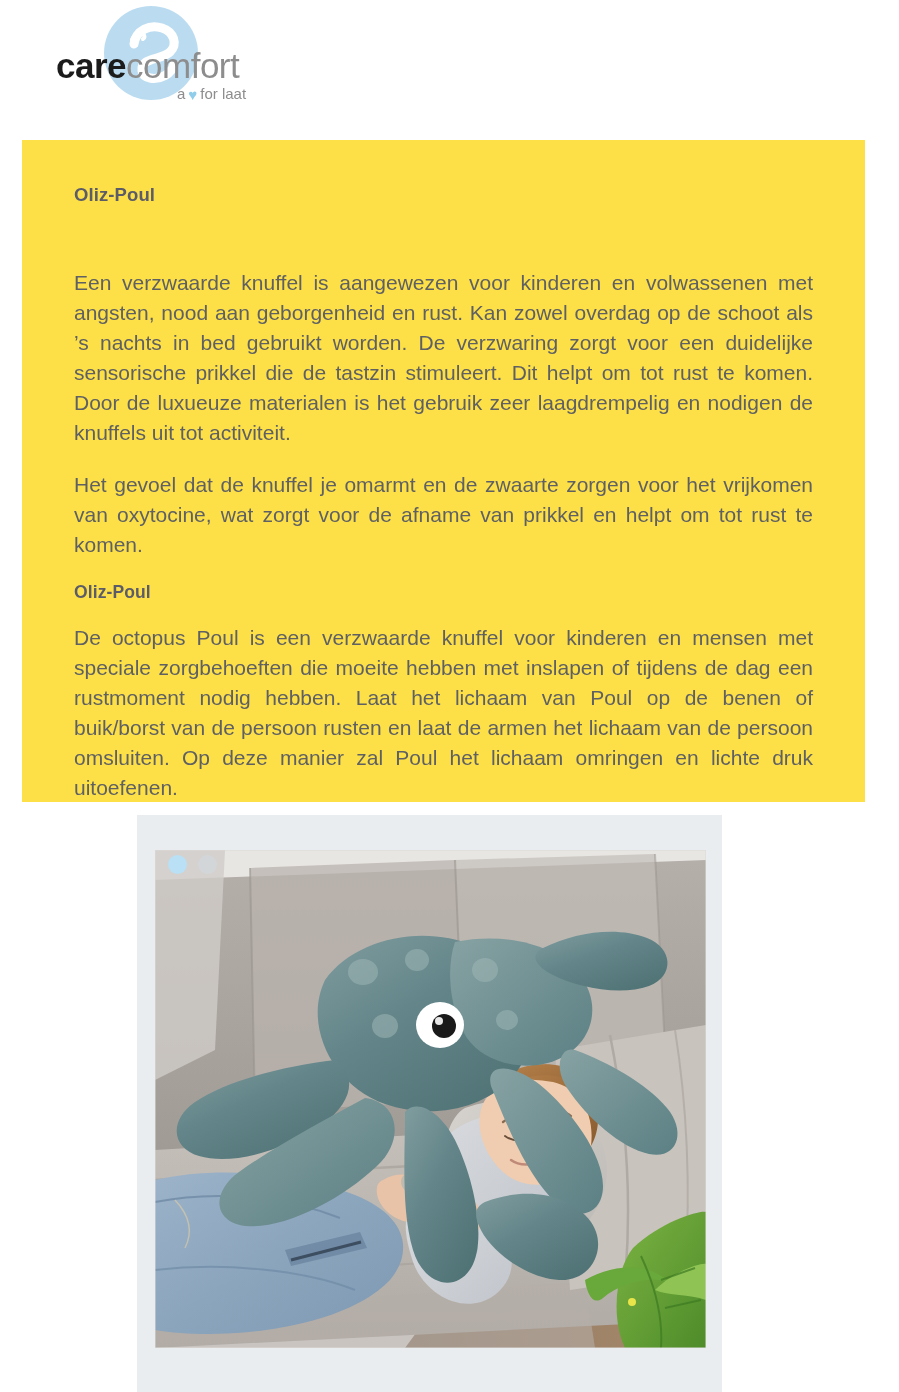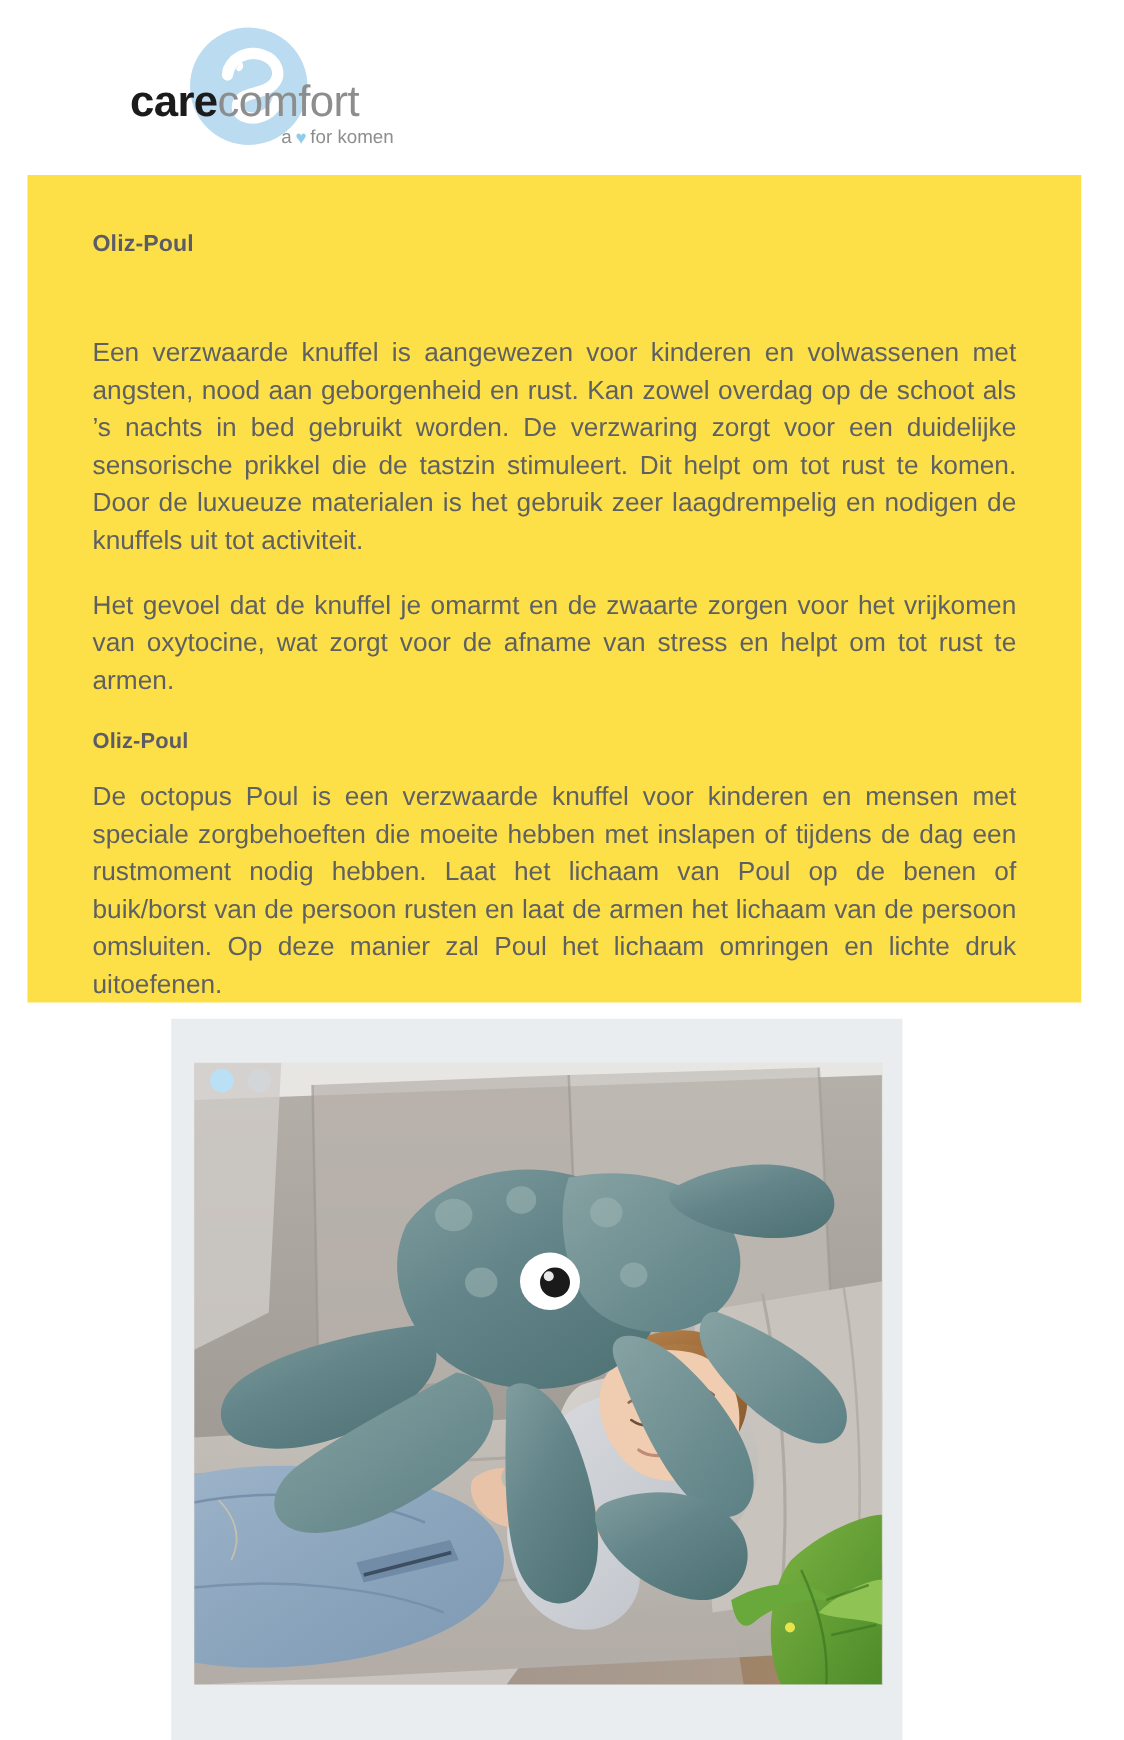--- a/index.html
+++ b/index.html
@@ -16,24 +16,23 @@
     position: relative;
     width: 899px;
     height: 1392px;
     background: #ffffff;
   }
 
   
   .logo-header {
     position: absolute;
     left: 52px;
-    top: 16px;
+    top: 0;
     width: 300px;
     height: 112px;
-    margin-left: 48px;
   }
 
   .logo-circle {
     position: absolute;
     left: 52px;
     top: 6px;
     width: 94px;
     height: 94px;
     border-radius: 50%;
     background: #bbdcf0;
@@ -180,32 +179,32 @@
     <svg class="logo-swan" viewBox="0 0 78 78">
       <path d="M22 30 C24 16 38 10 50 14 C62 18 66 30 58 38 C52 44 40 44 34 48 C28 52 28 62 38 64 C48 66 60 60 62 50" fill="none" stroke="#ffffff" stroke-width="9" stroke-linecap="round"></path>
       <path d="M20 26 C22 20 27 17 31 20 C33 21.5 33 24 31 25" fill="none" stroke="#ffffff" stroke-width="4" stroke-linecap="round"></path>
     </svg>
 
     <div class="logo-wordmark">
       <span class="logo-care">care</span><span class="logo-comfort">comfort</span>
     </div>
 
     <div class="logo-tagline">
-      <span>a</span><span class="logo-heart">♥</span><span>for komen</span>
+      <span>a</span><span class="logo-heart">♥</span><span>for laat</span>
     </div>
   </div>
 
   <div class="content-panel">
 
     <h1 class="doc-title">Oliz-Poul</h1>
 
 
     <p class="body-text">Een verzwaarde knuffel is aangewezen voor kinderen en volwassenen met angsten, nood aan geborgenheid en rust. Kan zowel overdag op de schoot als ’s nachts in bed gebruikt worden. De verzwaring zorgt voor een duidelijke sensorische prikkel die de tastzin stimuleert. Dit helpt om tot rust te komen. Door de luxueuze materialen is het gebruik zeer laagdrempelig en nodigen de knuffels uit tot activiteit.</p>
 
-    <p class="body-text">Het gevoel dat de knuffel je omarmt en de zwaarte zorgen voor het vrijkomen van oxytocine, wat zorgt voor de afname van stress en helpt om tot rust te armen.</p>
+    <p class="body-text">Het gevoel dat de knuffel je omarmt en de zwaarte zorgen voor het vrijkomen van oxytocine, wat zorgt voor de afname van prikkel en helpt om tot rust te komen.</p>
 
     <h3 class="sub-heading">Oliz-Poul</h3>
 
     <p class="body-text last">De octopus Poul is een verzwaarde knuffel voor kinderen en mensen met speciale zorgbehoeften die moeite hebben met inslapen of tijdens de dag een rustmoment nodig hebben. Laat het lichaam van Poul op de benen of buik/borst van de persoon rusten en laat de armen het lichaam van de persoon omsluiten. Op deze manier zal Poul het lichaam omringen en lichte druk uitoefenen.</p>
 
   </div>
 
   <div class="image-card">
 
     <div class="dots">

